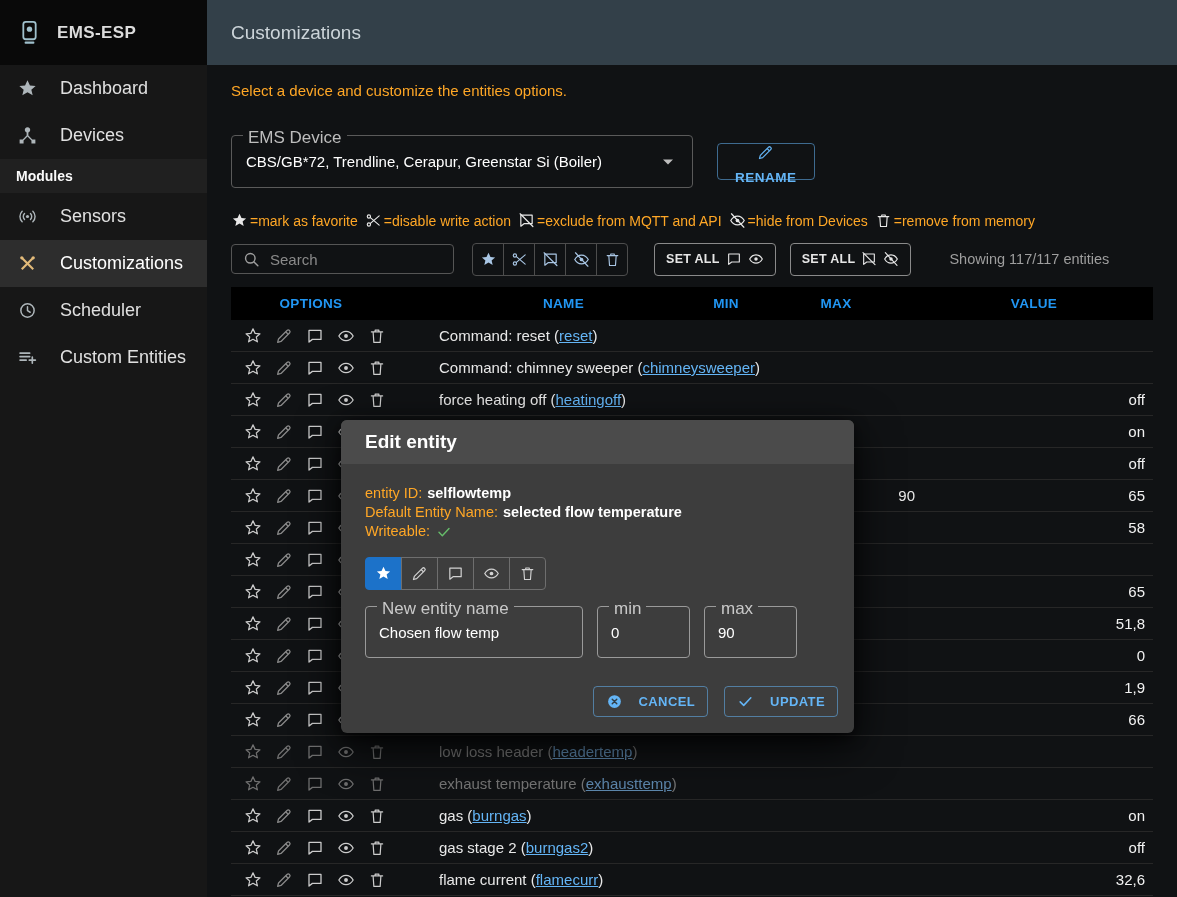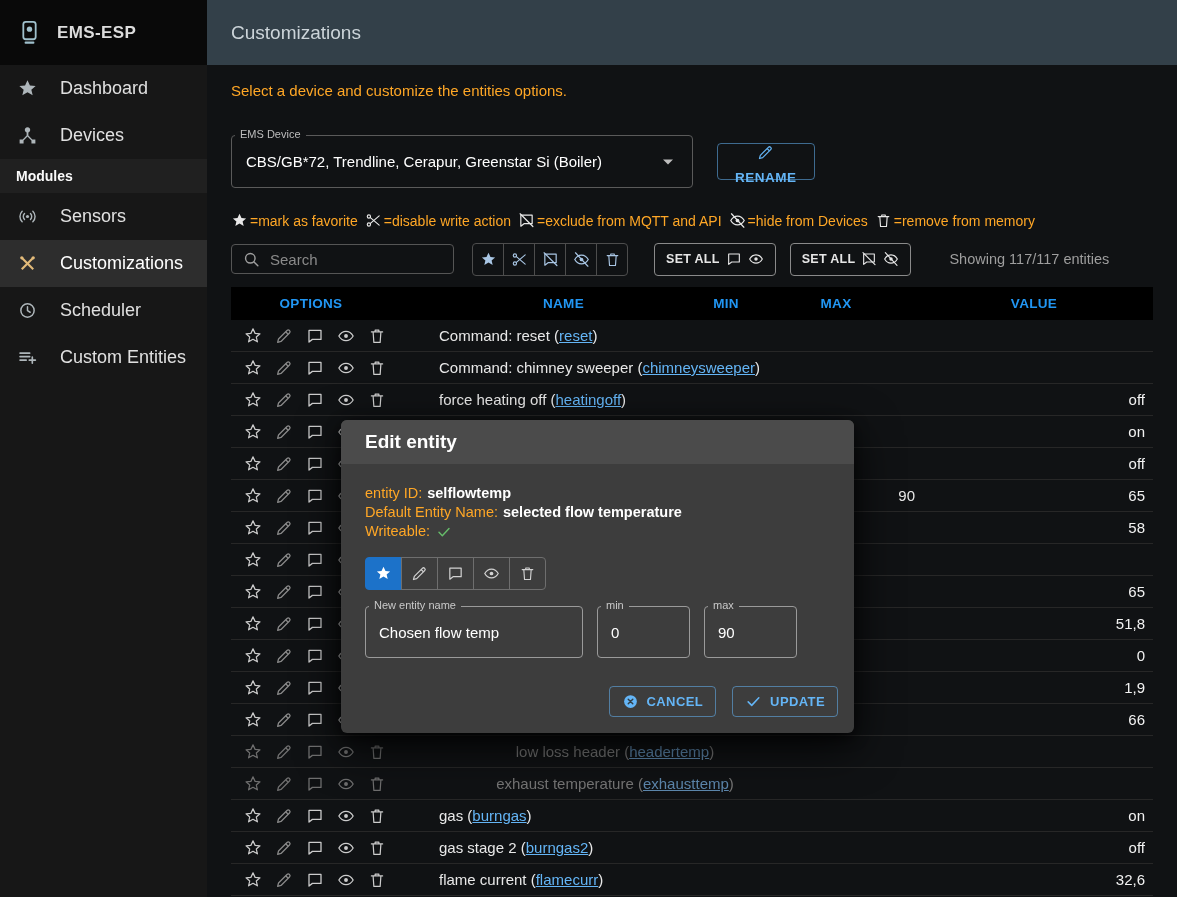--- a/index.html
+++ b/index.html
@@ -28,21 +28,21 @@
 
   
   .topbar { position:absolute; left:207px; right:0; top:0; height:65px; background:#334049; display:flex; align-items:center; padding:0 24px; z-index:1; }
   .page-title { font-size:19px; font-weight:normal; color:#ccd4d9; }
 
   
   .main { position:absolute; left:207px; top:65px; right:0; bottom:0; padding:16px 24px 0; }
   .instruction { color:#ffa726; font-size:15px; line-height:20px; }
   .device-row { margin-top:34px; display:flex; align-items:center; gap:24px; }
   .select-field { position:relative; width:462px; height:53px; border:1px solid #5a5a5a; border-radius:4px; display:flex; align-items:center; padding:0 12px 0 14px; cursor:pointer; }
-  .flabel { position:absolute; top:-8px; left:3px; background:#101214; padding:0 5px; font-size:11px; color:#bdbdbd; }
+  .flabel { position:absolute; top:-8px; left:11px; background:#101214; padding:0 5px; font-size:17px; color:#bdbdbd; }
   .select-value { flex:1; font-size:15px; color:#ffffff; white-space:nowrap; overflow:hidden; }
   .caret { width:24px; height:24px; color:#bdbdbd; }
   .btn { display:inline-flex; align-items:center; gap:9px; height:37px; padding:0 17px; border-radius:4px; background:transparent; font-family:inherit; font-size:13.5px; font-weight:bold; letter-spacing:.5px; cursor:pointer; }
   .btn .icw { width:17px; height:17px; }
   .btn-blue { color:#64b5f6; border:1px solid rgba(100,181,246,.55);flex-direction:column; }
   .btn-red  { color:#f44336; border:1px solid rgba(244,67,54,.55); }
 
   .legend { margin-top:24px; display:flex; align-items:center; gap:7px; font-size:14px; color:#ffa726; white-space:nowrap; }
   .legend-item { display:inline-flex; align-items:center; gap:2px; }
   .legend-item .icw { width:17px; height:17px; color:#e8e8e8; }
@@ -73,21 +73,21 @@
   .c-value { flex:0 0 238px; }
   .trow { display:flex; align-items:center; height:32px; border-bottom:1px solid #272727; font-size:15px; color:#e8e8e8; }
   .trow .c-opts { display:flex; align-items:center; padding-left:6px; }
   .ibtn { width:31px; height:28px; display:flex; align-items:center; justify-content:center; cursor:pointer; color:#cccccc; }
   .ibtn .icw { width:18px; height:18px; }
   .ibtn.pencil { color:#8a8a8a; }
   .trow .c-name { padding-left:6px; white-space:nowrap; overflow:hidden; }
   .trow .c-min, .trow .c-max { text-align:right; }
   .trow .c-value { text-align:right; padding-right:8px; color:#f2f2f2; }
   .lnk { color:#64b5f6; text-decoration:underline; cursor:pointer; }
-  .trow.dim { color:#757575;text-align:center; }
+  .trow.dim { color:#757575; }
   .trow.dim .lnk { color:#5d87ad; }
   .trow.dim .ibtn { color:#6f6f6f; }
 
   
   .dialog { position:absolute; left:341px; top:420px; width:513px; background:#3d3d3d; border-radius:6px; box-shadow:0 14px 45px rgba(0,0,0,.8), 0 4px 14px rgba(0,0,0,.6); z-index:10; }
   .dialog-header { background:#4b4b4b; border-radius:6px 6px 0 0; padding:11px 24px; font-size:19px; font-weight:bold; color:#ffffff; }
   .dialog-body { padding:20px 24px 0; }
   .info-line { font-size:14.5px; line-height:19px; color:#ffa726; display:flex; align-items:center; }
   .info-line b { color:#ffffff; margin-left:5px; font-weight:bold; }
   .chk { width:16px; height:16px; color:#66bb6a; margin-left:6px; }
@@ -97,21 +97,21 @@
   .tbtn:last-child { border-radius:0 4px 4px 0; }
   .tbtn.active { background:#1c72c9; border-color:#1c72c9; color:#ffffff; }
   .tbtn .icw { width:17px; height:17px; }
   .fields { margin-top:16px; display:flex; gap:14px; }
   .field { position:relative; height:52px; border:1px solid #9a9a9a; border-radius:4px; display:flex; align-items:center; padding:0 13px; }
   .field .flabel { background:#3d3d3d; color:#c9c9c9; }
   .field .fval { font-size:15px; color:#ffffff; font-weight:500; white-space:nowrap; }
   .f-wide { width:218px; }
   .f-narrow { width:93px; }
   .dialog-footer { display:flex; justify-content:flex-end; gap:16px; padding:28px 16px 16px; }
-  .btn-sm { display:inline-flex; align-items:center; gap:8px; height:31px; padding:0 12px; border:1px solid rgba(100,181,246,.55); border-radius:4px; background:transparent; color:#64b5f6; font-family:inherit; font-size:13px; font-weight:bold; letter-spacing:.4px; cursor:pointer; }
+  .btn-sm { display:inline-flex; align-items:center; gap:16px; height:31px; padding:0 12px; border:1px solid rgba(100,181,246,.55); border-radius:4px; background:transparent; color:#64b5f6; font-family:inherit; font-size:13px; font-weight:bold; letter-spacing:.4px; cursor:pointer; }
   .btn-sm .icw { width:17px; height:17px; }
 </style>
 </head>
 <body>
 
 <aside class="sidebar">
   <div class="sb-header">
     <span class="icw logo">
         <svg viewBox="0 0 24 24">
           <rect x="6.5" y="2.5" width="11" height="15.5" rx="2.2" fill="none" stroke="currentColor" stroke-width="1.6"></rect>

